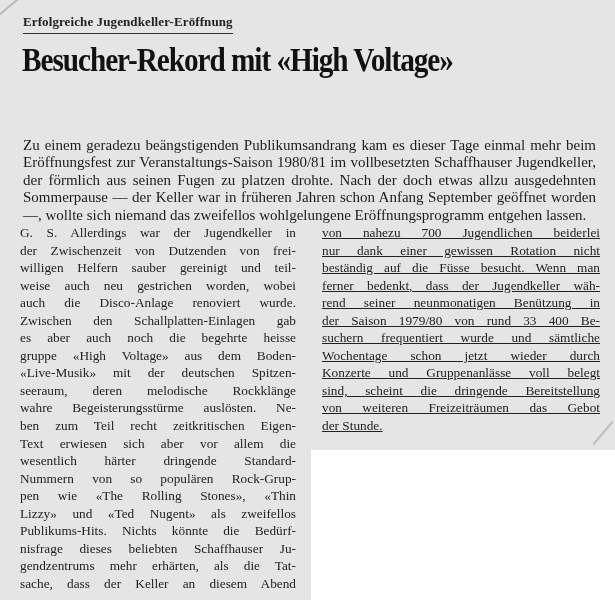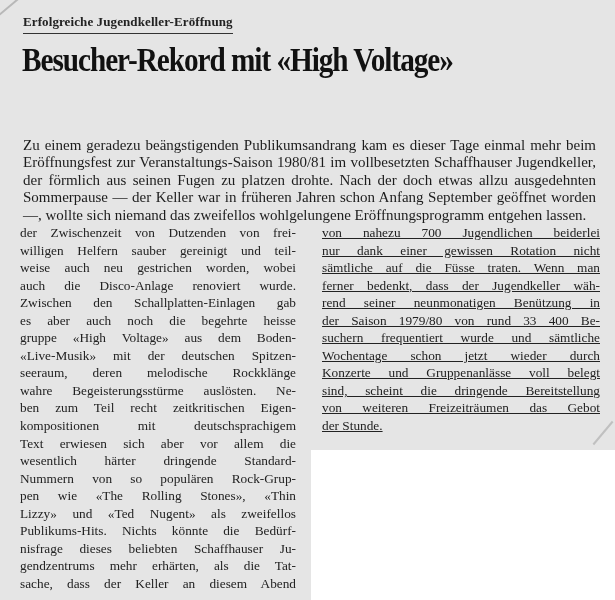--- a/index.html
+++ b/index.html
@@ -125,47 +125,47 @@
 <div class="clipping">
   <div class="corner-mark"></div>
 
   <div class="kicker">Erfolgreiche Jugendkeller-Eröffnung</div>
 
   <div class="headline">Besucher-Rekord mit «High Voltage»</div>
 
   <div class="lead">Zu einem geradezu beängstigenden Publikumsandrang kam es dieser Tage einmal mehr beim Eröffnungsfest zur Veranstaltungs-Saison 1980/81 im vollbesetzten Schaffhauser Jugendkeller, der förmlich aus seinen Fugen zu platzen drohte. Nach der doch etwas allzu ausgedehnten Sommerpause — der Keller war in früheren Jahren schon Anfang September geöffnet worden —, wollte sich niemand das zweifellos wohlgelungene Eröffnungsprogramm entgehen lassen.</div>
 
   <div class="column col-left">
+    <span class="line">G. S. Allerdings war der Jugendkeller in</span>
     <span class="line">der Zwischenzeit von Dutzenden von frei-</span>
     <span class="line">willigen Helfern sauber gereinigt und teil-</span>
     <span class="line">weise auch neu gestrichen worden, wobei</span>
     <span class="line">auch die Disco-Anlage renoviert wurde.</span>
     <span class="line">Zwischen den Schallplatten-Einlagen gab</span>
     <span class="line">es aber auch noch die begehrte heisse</span>
     <span class="line">gruppe «High Voltage» aus dem Boden-</span>
     <span class="line">«Live-Musik» mit der deutschen Spitzen-</span>
     <span class="line">seeraum, deren melodische Rockklänge</span>
     <span class="line">wahre Begeisterungsstürme auslösten. Ne-</span>
     <span class="line">ben zum Teil recht zeitkritischen Eigen-</span>
-    <span class="line">kompositionen mit deutschsprachigem</span>
     <span class="line">Text erwiesen sich aber vor allem die</span>
     <span class="line">wesentlich härter dringende Standard-</span>
     <span class="line">Nummern von so populären Rock-Grup-</span>
     <span class="line">pen wie «The Rolling Stones», «Thin</span>
     <span class="line">Lizzy» und «Ted Nugent» als zweifellos</span>
     <span class="line">Publikums-Hits. Nichts könnte die Bedürf-</span>
     <span class="line">nisfrage dieses beliebten Schaffhauser Ju-</span>
     <span class="line">gendzentrums mehr erhärten, als die Tat-</span>
     <span class="line">sache, dass der Keller an diesem Abend</span>
   </div>
 
   <div class="column col-right">
     <span class="line">von nahezu 700 Jugendlichen beiderlei</span>
     <span class="line">nur dank einer gewissen Rotation nicht</span>
-    <span class="line">sämtliche auf die Füsse traten. Wenn man</span>
+    <span class="line">beständig auf die Füsse besucht. Wenn man</span>
     <span class="line">ferner bedenkt, dass der Jugendkeller wäh-</span>
     <span class="line">rend seiner neunmonatigen Benützung in</span>
     <span class="line">der Saison 1979/80 von rund 33 400 Be-</span>
     <span class="line">suchern frequentiert wurde und sämtliche</span>
     <span class="line">Wochentage schon jetzt wieder durch</span>
     <span class="line">Konzerte und Gruppenanlässe voll belegt</span>
     <span class="line">sind, scheint die dringende Bereitstellung</span>
     <span class="line">von weiteren Freizeiträumen das Gebot</span>
     <span class="line last">der Stunde.</span>
   </div>

